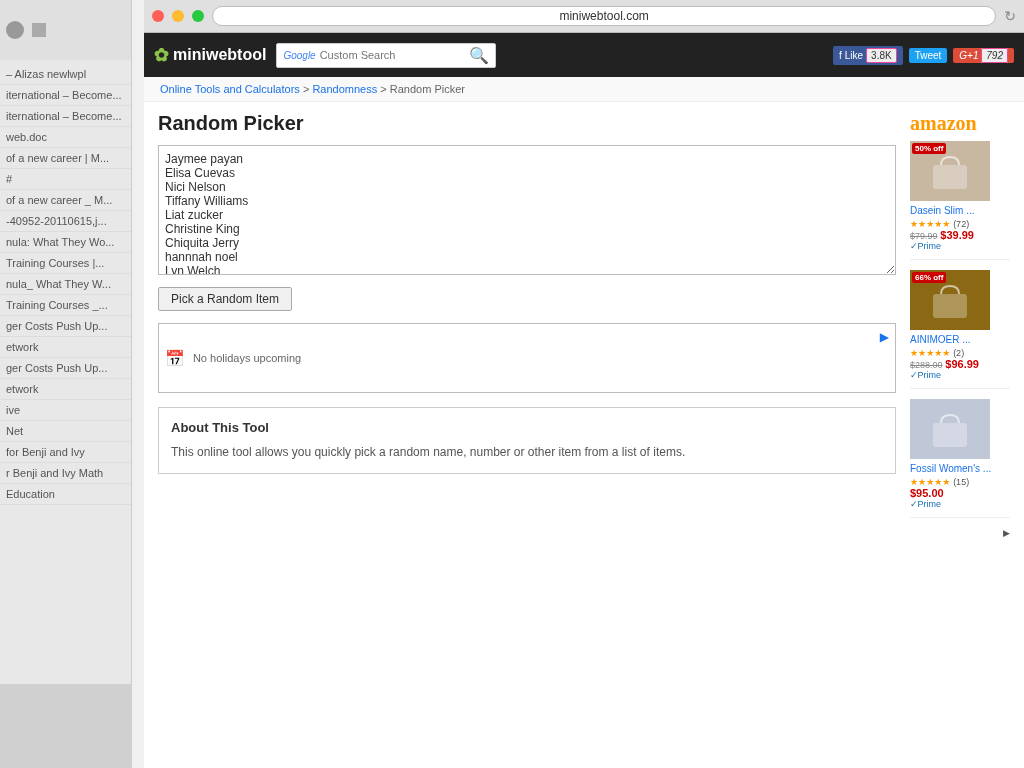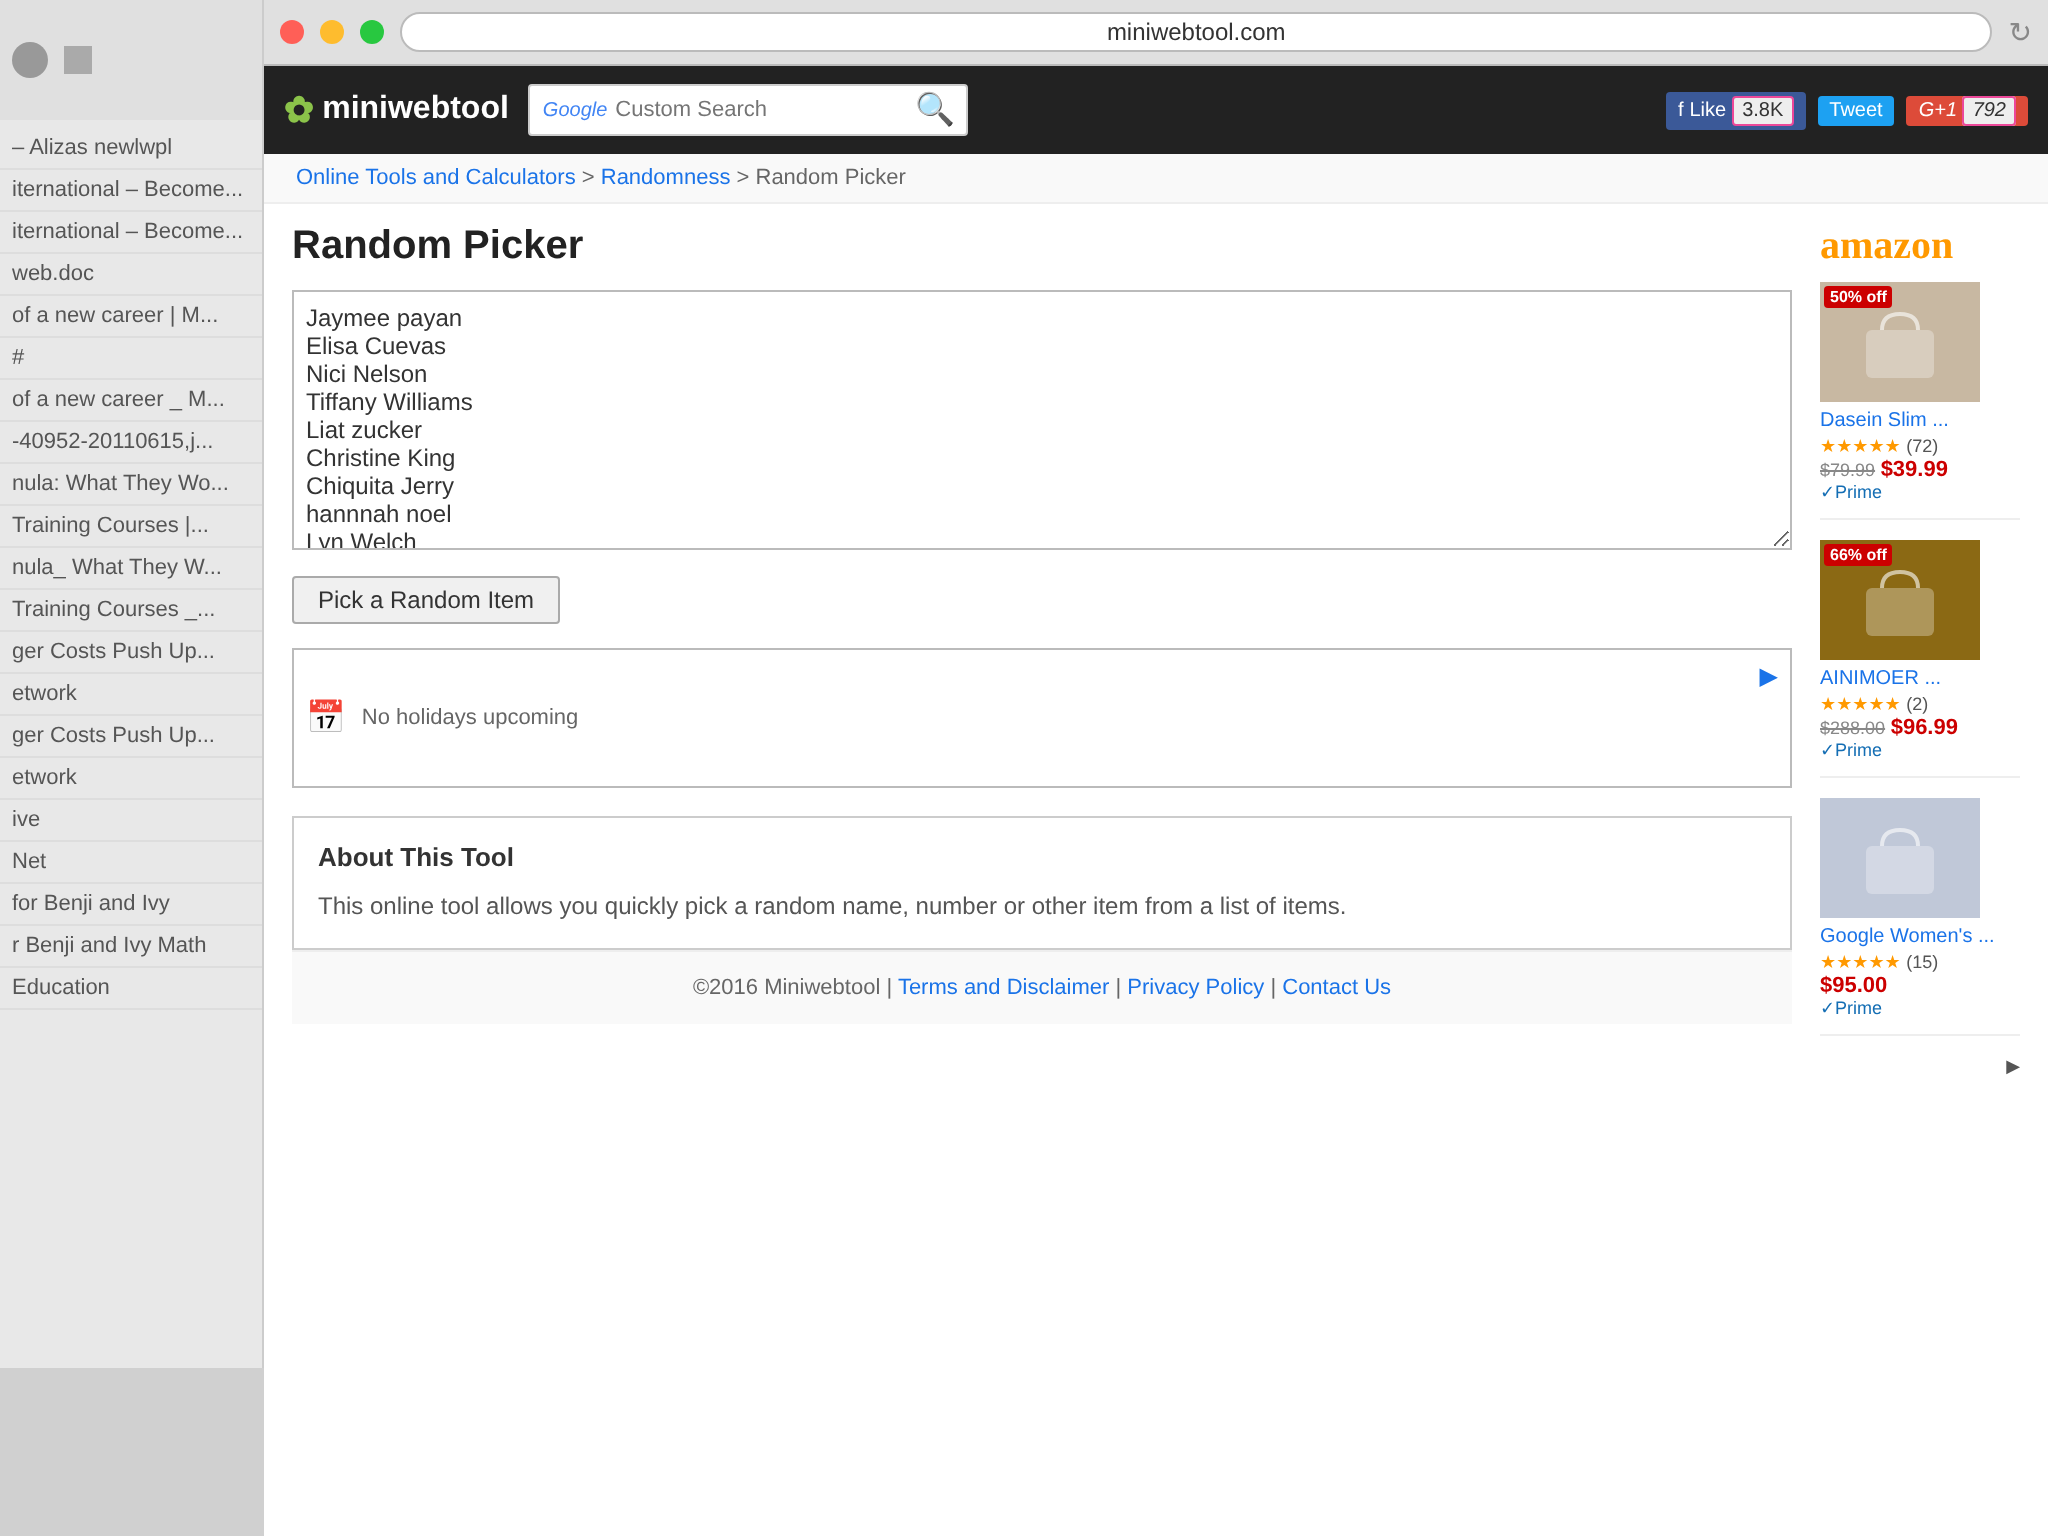--- a/index.html
+++ b/index.html
@@ -45,20 +45,21 @@
       display: inline-block;
     }
 
     
     #browser {
       flex: 1;
       display: flex;
       flex-direction: column;
       background: #f0f0f0;
       height: 768px;
+      padding-left: 12px;
     }
 
     
     #browser-chrome {
       background: #e0e0e0;
       border-bottom: 1px solid #bbb;
       padding: 6px 8px;
       display: flex;
       align-items: center;
       gap: 8px;
@@ -491,29 +492,20 @@
 
         
 
         
         <div id="about-section">
           <div id="about-title">About This Tool</div>
           <div id="about-text">This online tool allows you quickly pick a random name, number or other item from a list of items.</div>
         </div>
 
         
-        <div id="footer">
-          <span>©2016 Miniwebtool</span>
-          <span> | </span>
-          <a href="#">Terms and Disclaimer</a>
-          <span> | </span>
-          <a href="#">Privacy Policy</a>
-          <span> | </span>
-          <a href="#">Contact Us</a>
-        </div>
       </div>
 
       <div id="amazon-sidebar">
         <div id="amazon-title">amazon</div>
         <div id="amazon-products">
 
         <div class="product-card">
               <div class="product-img" style="background: rgb(200, 184, 162);">
                 <div class="discount-badge">50% off</div>
                 <svg width="50" height="40" viewBox="0 0 50 40">
@@ -539,21 +531,21 @@
               <div><span class="price-old">$288.00</span> <span class="price-new">$96.99</span></div>
               <div class="prime-badge">✓Prime</div>
             </div>
             <div class="product-card">
               <div class="product-img" style="background: rgb(192, 200, 216);">
                 <svg width="50" height="40" viewBox="0 0 50 40">
                   <rect x="8" y="14" width="34" height="24" rx="3" fill="rgba(255,255,255,0.3)"></rect>
     <path d="M16 14 Q16 6 25 6 Q34 6 34 14" stroke="rgba(255,255,255,0.6)" stroke-width="2" fill="none"></path>
                 </svg>
               </div>
-              <div class="product-name">Google Women's ...</div>
+              <div class="product-name">Fossil Women's ...</div>
               <div><span class="stars">★★★★★</span> <span class="review-count">(15)</span></div>
               <div><span class="price-new">$95.00</span></div>
               <div class="prime-badge">✓Prime</div>
             </div>
           </div>
         <div style="text-align:right;font-size:9px;color:#555;">▶</div>
       </div>
     </div>
   </div>
 </div>

